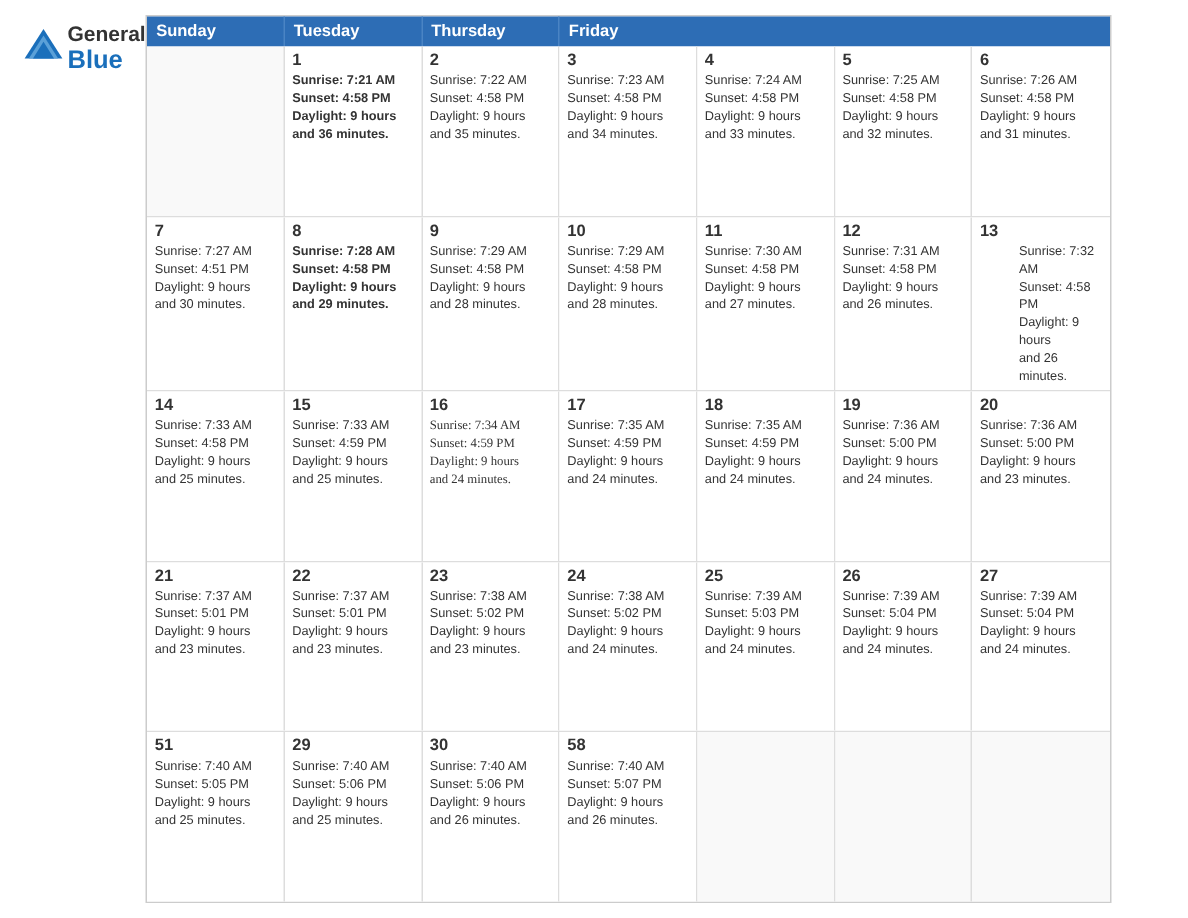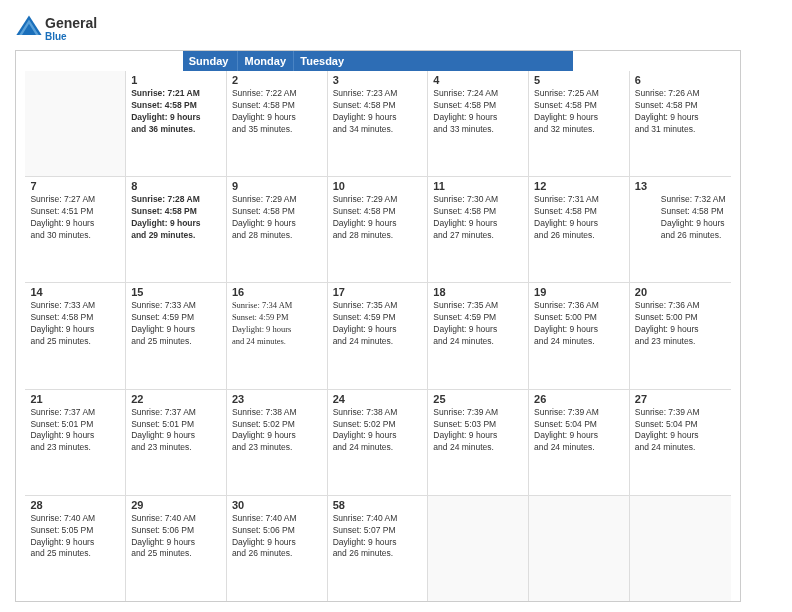--- a/index.html
+++ b/index.html
@@ -8,21 +8,21 @@
       height: 612px;
       background: #fff;
       font-family: Arial, sans-serif;
       overflow: hidden;
     }
     .page {
       width: 756px;
       height: 612px;
       padding: 10px 15px;
       display: flex;
-      flex-direction: column;
+      flex-direction: row;
     }
     .header {
       display: flex;
       justify-content: space-between;
       align-items: flex-start;
       margin-bottom: 8px;
     }
     .logo {
       display: flex;
       align-items: center;
@@ -43,21 +43,20 @@
     }
     .location {
       font-size: 14px;
       color: #555;
     }
     .calendar {
       flex: 1;
       display: flex;
       flex-direction: column;
       border: 1px solid #ccc;
-      align-items: center;
     }
     .day-headers {
       display: grid;
       grid-template-columns: repeat(7, 1fr);
       background: #2d6db5;
     }
     .day-header {
       color: white;
       font-size: 11px;
       font-weight: bold;
@@ -107,34 +106,35 @@
 <div class="page">
   <div class="header">
     <div class="logo">
       <svg class="logo-icon" viewBox="0 0 40 40">
         <polygon points="20,2 38,30 2,30" fill="#1a6fbb"></polygon>
         <polygon points="20,8 34,30 6,30" fill="#5aa0d8"></polygon>
         <polygon points="20,14 30,30 10,30" fill="#1a6fbb"></polygon>
       </svg>
       <div>
         <div style="font-size:14px;font-weight:bold;color:#333;">General</div>
-        <div style="font-size:10px;font-weight:bold;color:#1a6fbb;">Blue</div>
+        <div style="font-size:17px;font-weight:bold;color:#1a6fbb;">Blue</div>
       </div>
     </div>
     <div class="title-section">
       <div class="month-title"></div>
       <div class="location"></div>
     </div>
   </div>
 
   <div class="calendar">
     <div class="day-headers">
     <div class="day-header">Sunday</div>
-        <div class="day-header">Monday</div>
         <div class="day-header">Tuesday</div>
+        <div class="day-header">Thursday</div>
+        <div class="day-header">Friday</div>
       </div>
     <div class="calendar-body">
     <div class="week-row">
           <div class="day-cell empty"></div>
           <div class="day-cell">
             <span class="day-number">1</span>
             <div class="day-info" style="white-space: pre-line; font-weight: bold;">Sunrise: 7:21 AM
 Sunset: 4:58 PM
 Daylight: 9 hours
 and 36 minutes.</div>
@@ -323,21 +323,21 @@
           <div class="day-cell">
             <span class="day-number">27</span>
             <div class="day-info" style="white-space: pre-line;">Sunrise: 7:39 AM
 Sunset: 5:04 PM
 Daylight: 9 hours
 and 24 minutes.</div>
           </div>
         </div>
         <div class="week-row">
           <div class="day-cell">
-            <span class="day-number">28</span>
+            <span class="day-number">51</span>
             <div class="day-info" style="white-space: pre-line;">Sunrise: 7:40 AM
 Sunset: 5:05 PM
 Daylight: 9 hours
 and 25 minutes.</div>
           </div>
           <div class="day-cell">
             <span class="day-number">29</span>
             <div class="day-info" style="white-space: pre-line;">Sunrise: 7:40 AM
 Sunset: 5:06 PM
 Daylight: 9 hours

